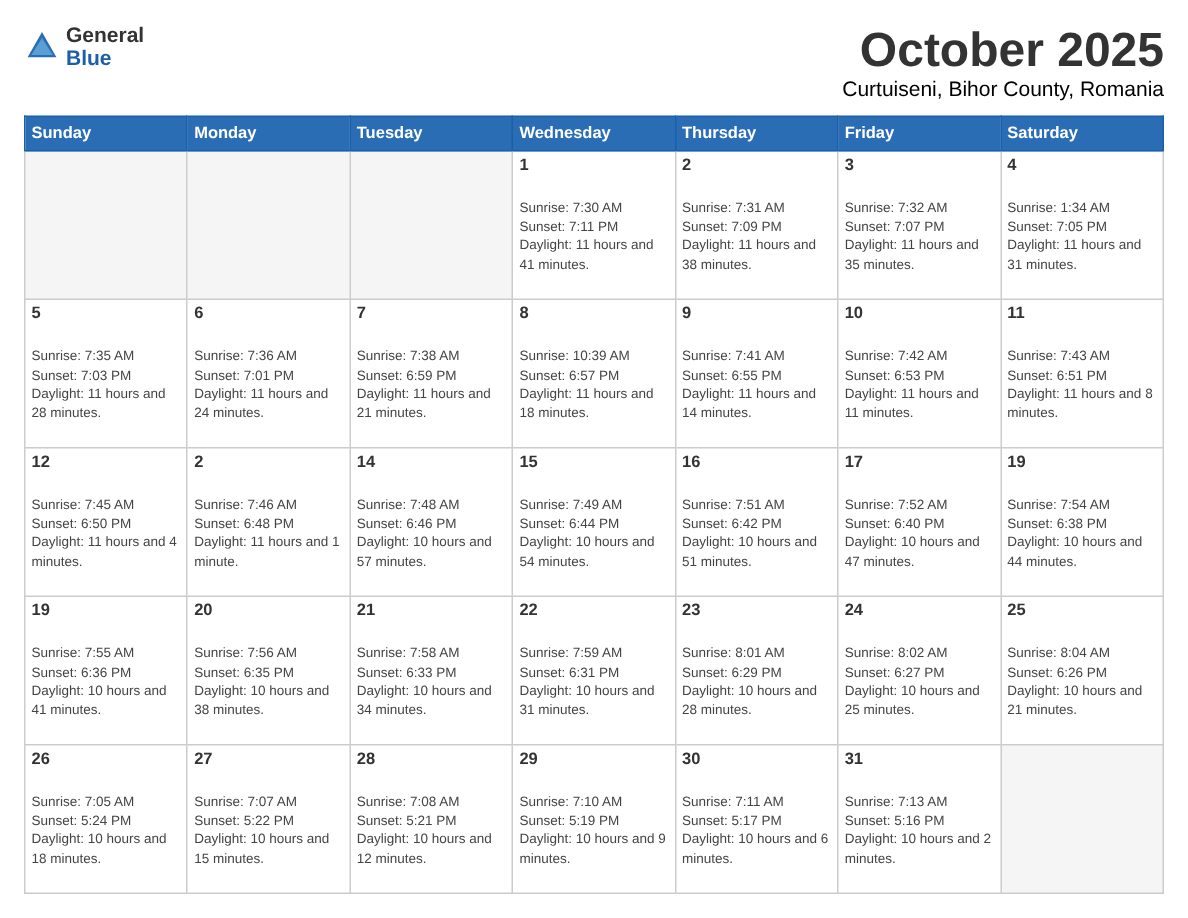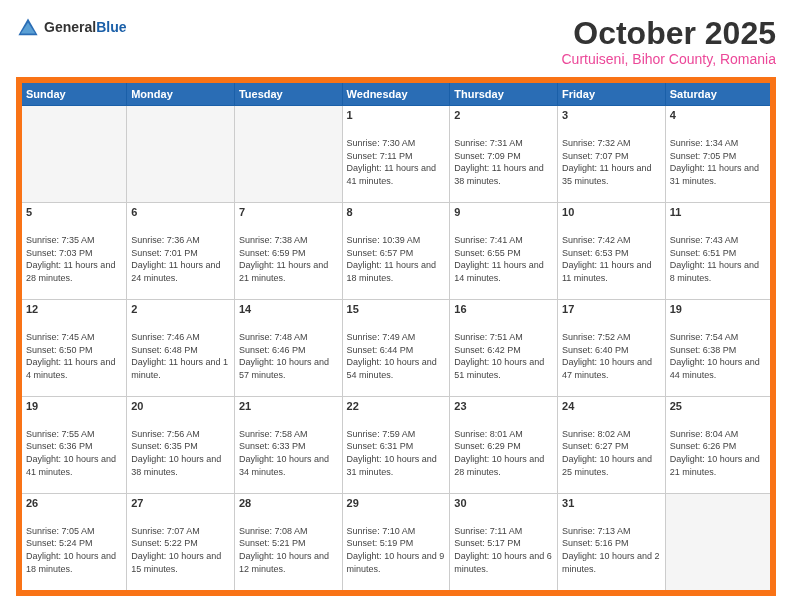--- a/index.html
+++ b/index.html
@@ -23,20 +23,21 @@
       align-items: flex-start;
       margin-bottom: 10px;
     }
     .logo {
       display: flex;
       align-items: center;
       gap: 4px;
     }
     .logo-text {
       display: flex;
+      flex-direction: column;
       line-height: 1.1;
     }
     .logo-general {
       font-size: 14px;
       font-weight: bold;
       color: #333;
     }
     .logo-blue {
       font-size: 14px;
       font-weight: bold;
@@ -50,25 +51,25 @@
       text-align: right;
     }
     .month-title {
       font-size: 32px;
       font-weight: bold;
       color: #333;
       line-height: 1.1;
     }
     .subtitle {
       font-size: 14px;
-      color: #ec4899;
+      color: #000000;
     }
     .calendar {
       flex: 1;
-      border: 6px solid #f97316;
+      border: 1px solid #f97316;
       border-collapse: collapse;
       width: 100%;
       table-layout: fixed;
     }
     .calendar th {
       background: #2a6db5;
       color: #fff;
       font-size: 11px;
       font-weight: bold;
       padding: 5px 4px;

